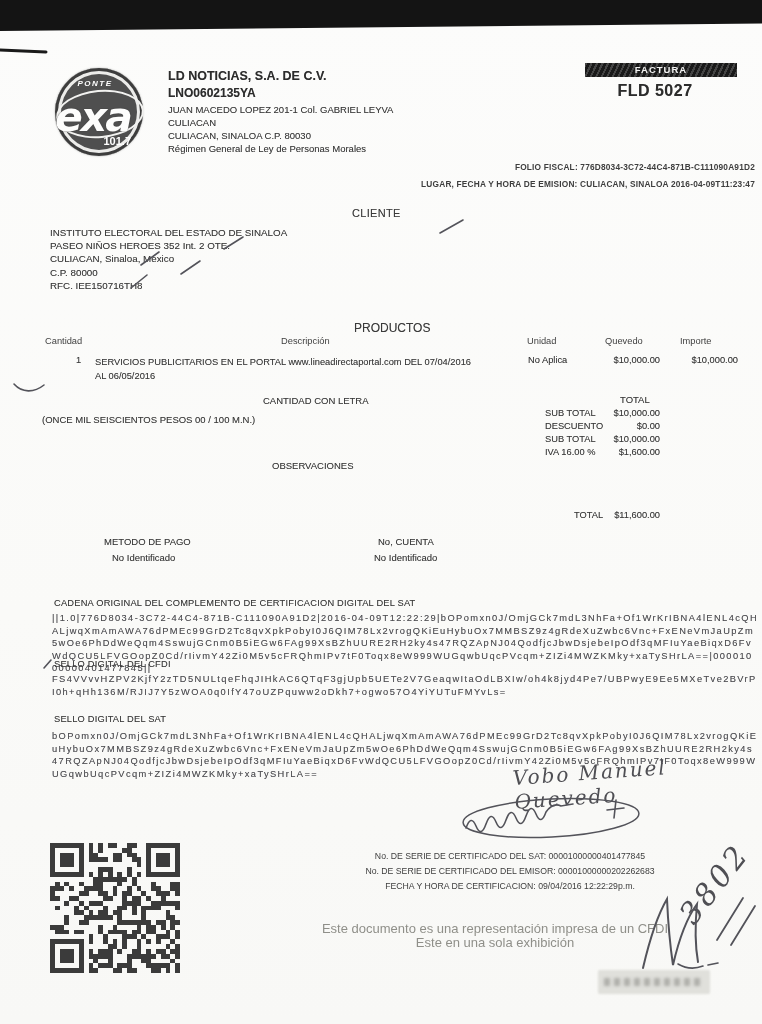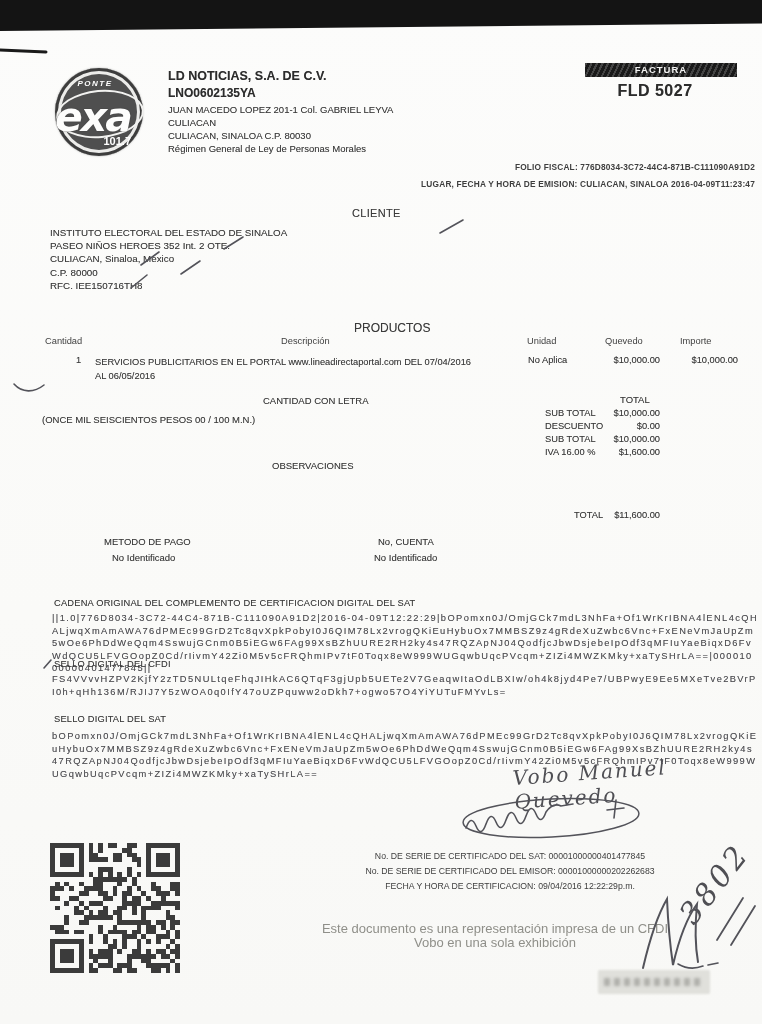--- a/index.html
+++ b/index.html
@@ -512,21 +512,21 @@
     <rect x="14" y="26" width="1" height="1" fill="#3b3b3b"></rect>
     <rect x="16" y="26" width="1" height="1" fill="#3b3b3b"></rect>
     <rect x="17" y="26" width="1" height="1" fill="#3b3b3b"></rect>
     <rect x="21" y="26" width="1" height="1" fill="#3b3b3b"></rect>
     <rect x="22" y="26" width="1" height="1" fill="#3b3b3b"></rect>
     <rect x="24" y="26" width="1" height="1" fill="#3b3b3b"></rect>
     <rect x="26" y="26" width="1" height="1" fill="#3b3b3b"></rect>
   </svg>
 
 <div class="abs footnote" style="top:922px">Este documento es una representación impresa de un CFDI</div>
-<div class="abs footnote" style="top:936px">Vobo en una sola exhibición</div>
+<div class="abs footnote" style="top:936px">Este en una sola exhibición</div>
 
 <div class="abs stamp">
   <div class="stamp-in"></div>
 </div>
 
 <svg class="pen-svg" width="762" height="1024" viewBox="0 0 762 1024">
   <g fill="none" stroke="#53535a" stroke-width="1.6" stroke-linecap="round">
 
     <path d="M0,50 L46,52" stroke="#1a1a1a" stroke-width="3"></path>
 

